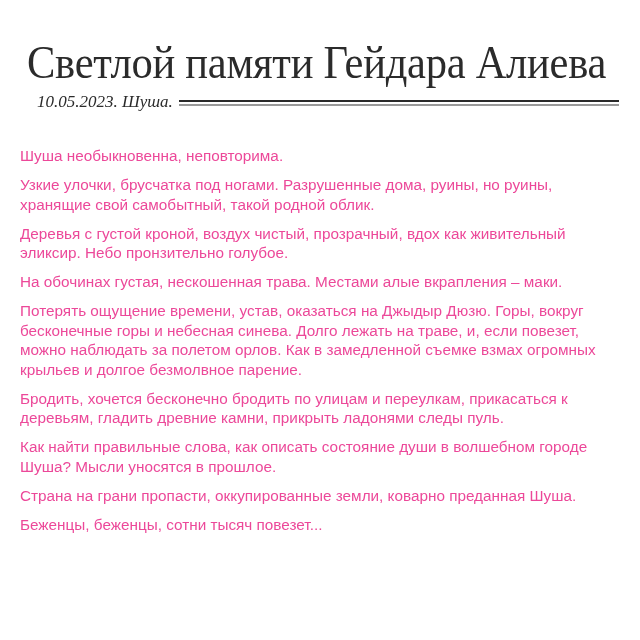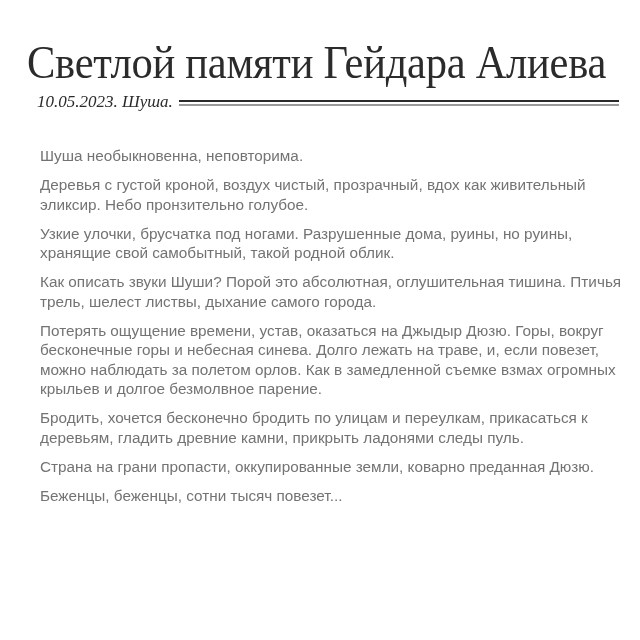--- a/index.html
+++ b/index.html
@@ -66,27 +66,27 @@
       background: #2a2a2a;
     }
     .rule .r2 {
       position: absolute;
       left: 0; right: 0; top: 4px;
       height: 2px;
       background: #9a9a9a;
     }
     .body {
       position: absolute;
-      left: 40px;
+      left: 20px;
       top: 146px;
       width: 590px;
       font-family: "Liberation Sans", "DejaVu Sans", sans-serif;
       font-size: 15.3px;
       line-height: 19.5px;
-      color: #737373;
+      color: #ec4899;
     }
     .body p {
       margin: 0 0 9.5px 0;
     }
   </style>
 </head>
 <body>
 
 <div class="page">
   <h1 class="title">Светлой памяти Гейдара Алиева</h1>
@@ -94,21 +94,22 @@
   <div class="meta-row">
     <span class="dateline">10.05.2023. Шуша.</span>
     <div class="rule">
       <div class="r1"></div>
       <div class="r2"></div>
     </div>
   </div>
 
   <div class="body">
     <p>Шуша необыкновенна, неповторима.</p>
+    <p>Узкие улочки, брусчатка под ногами. Разрушенные дома, руины, но руины, хранящие свой самобытный, такой родной облик.</p>
     <p>Деревья с густой кроной, воздух чистый, прозрачный, вдох как живительный эликсир. Небо пронзительно голубое.</p>
-    <p>Узкие улочки, брусчатка под ногами. Разрушенные дома, руины, но руины, хранящие свой самобытный, такой родной облик.</p>
-    <p>Как описать звуки Шуши? Порой это абсолютная, оглушительная тишина. Птичья трель, шелест листвы, дыхание самого города.</p>
+    <p>На обочинах густая, нескошенная трава. Местами алые вкрапления – маки.</p>
     <p>Потерять ощущение времени, устав, оказаться на Джыдыр Дюзю. Горы, вокруг бесконечные горы и небесная синева. Долго лежать на траве, и, если повезет, можно наблюдать за полетом орлов. Как в замедленной съемке взмах огромных крыльев и долгое безмолвное парение.</p>
     <p>Бродить, хочется бесконечно бродить по улицам и переулкам, прикасаться к деревьям, гладить древние камни, прикрыть ладонями следы пуль.</p>
-    <p>Страна на грани пропасти, оккупированные земли, коварно преданная Дюзю.</p>
+    <p>Как найти правильные слова, как описать состояние души в волшебном городе Шуша? Мысли уносятся в прошлое.</p>
+    <p>Страна на грани пропасти, оккупированные земли, коварно преданная Шуша.</p>
     <p>Беженцы, беженцы, сотни тысяч повезет...</p>
   </div>
 </div>
 
 </body></html>

